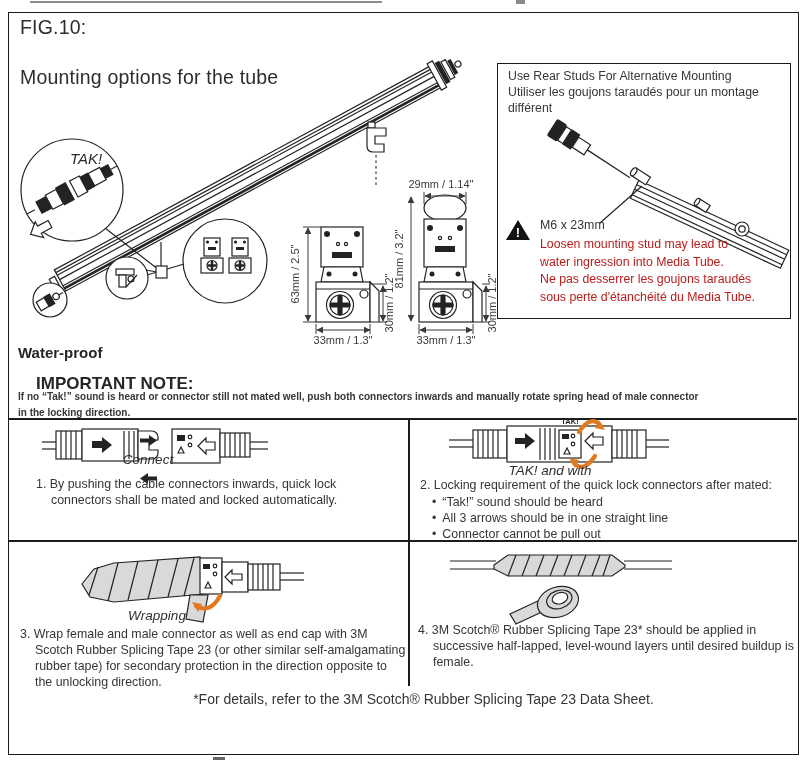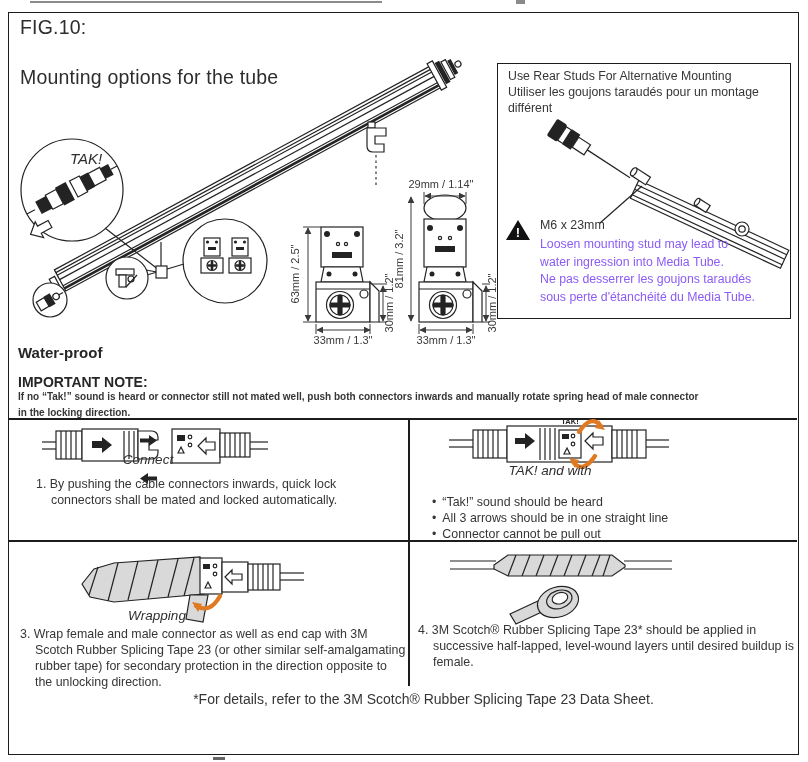--- a/index.html
+++ b/index.html
@@ -5,23 +5,23 @@
   html,body{margin:0;padding:0;background:#ffffff;}
   .page{position:relative;width:808px;height:762px;background:#fff;overflow:hidden;
         font-family:"Liberation Sans",sans-serif;color:#333;}
   .abs{position:absolute;}
   .mainbox{left:8px;top:12px;width:789px;height:741px;border:1.6px solid #1c1c1c;}
   .frag{background:#8a8a8a;}
   .title-row{left:20px;top:16px;display:flex;gap:27px;font-size:19.5px;color:#2d2d2d;letter-spacing:.2px;flex-direction:column;}
   .rbox{left:497px;top:63px;width:294px;height:256px;border:1.5px solid #1c1c1c;box-sizing:border-box;}
   .rbox-head{left:508px;top:68px;width:278px;font-size:12.3px;line-height:16px;color:#363636;}
   .m6{left:540px;top:218px;font-size:12.4px;color:#363636;}
-  .warnlines{left:540px;top:236px;width:250px;font-size:12.3px;line-height:17.5px;color:#8b5cf6;}
+  .warnlines{left:540px;top:236px;width:250px;font-size:12.3px;line-height:17.5px;color:#b91c1c;}
   .wp-head{left:18px;top:344px;font-size:15px;font-weight:bold;color:#262626;}
-  .imp-head{left:18px;top:374px;font-size:14px;font-weight:bold;color:#262626;}
+  .imp-head{left:36px;top:374px;font-size:17px;font-weight:bold;color:#262626;}
   .note{left:18px;top:389px;width:778px;font-size:10px;line-height:16px;color:#363636;font-weight:bold;}
   .hline,.vline{background:#1c1c1c;}
   .step{font-size:12.4px;line-height:16px;color:#363636;}
   .step .cont{padding-left:15px;}
   .cap{font-style:italic;font-size:13.5px;color:#2f2f2f;display:flex;align-items:center;justify-content:center;gap:6px;}
   .bullets{font-size:12.4px;line-height:16px;color:#363636;}
   .bullets .b{display:flex;gap:6px;}
   .footer{left:8px;top:691px;width:791px;text-align:center;font-size:14px;color:#363636;margin-left:20px;}
   svg{display:block;overflow:visible;}
   .ln{stroke:#232323;stroke-width:1.2;fill:none;}
@@ -355,20 +355,23 @@
     <line class="ln" x1="201" y1="22" x2="224" y2="22"></line>
       <line class="ln" x1="201" y1="29" x2="224" y2="29"></line>
     <path class="orange" d="M134,14 Q146,-4 156,8"></path>
     <polygon class="orangef" points="150,10 160,12 154,2"></polygon>
     <path class="orange" d="M150,38 Q138,56 128,44"></path>
     <polygon class="orangef" points="134,42 124,40 130,50"></polygon>
   </svg>
   <div class="abs cap" style="left:460px;top:463px;width:180px;">
     <span>TAK! and with</span>
   </div>
+  <div class="abs step" style="left:420px;top:477px;width:376px;white-space:nowrap;">
+    <div>2. Locking requirement of the quick lock connectors after mated:</div>
+  </div>
   <div class="abs bullets" style="left:432px;top:494px;width:360px;">
     <div class="b">
       <span>•</span>
       <span>“Tak!” sound should be heard</span>
     </div>
     <div class="b">
       <span>•</span>
       <span>All 3 arrows should be in one straight line</span>
     </div>
     <div class="b">

